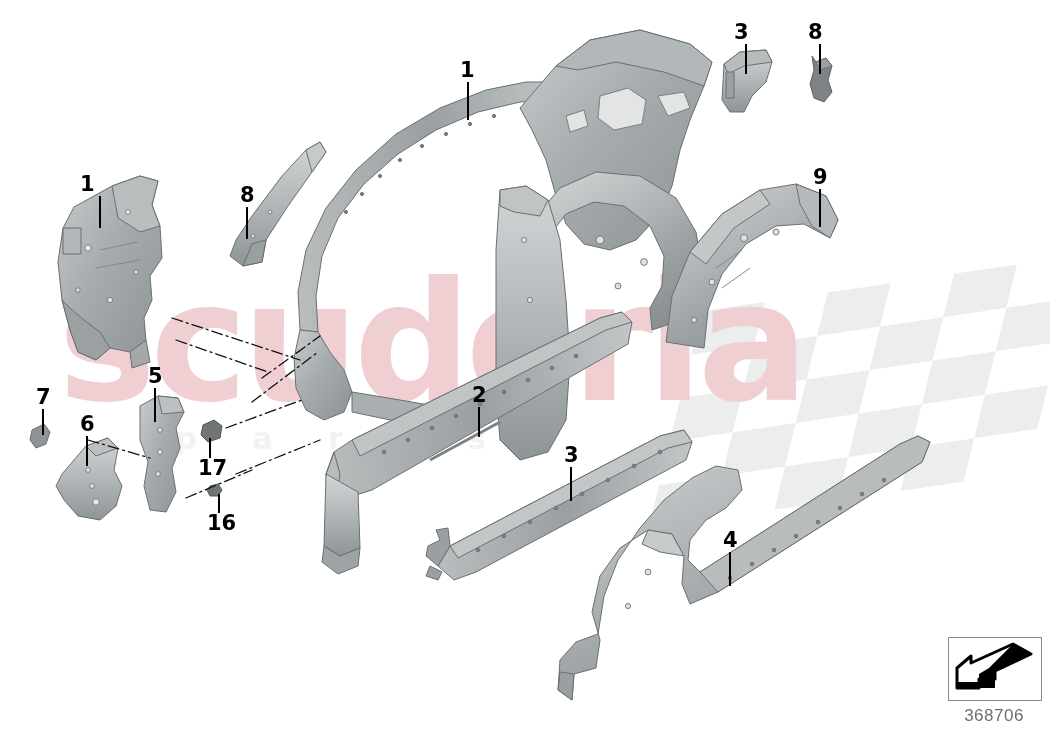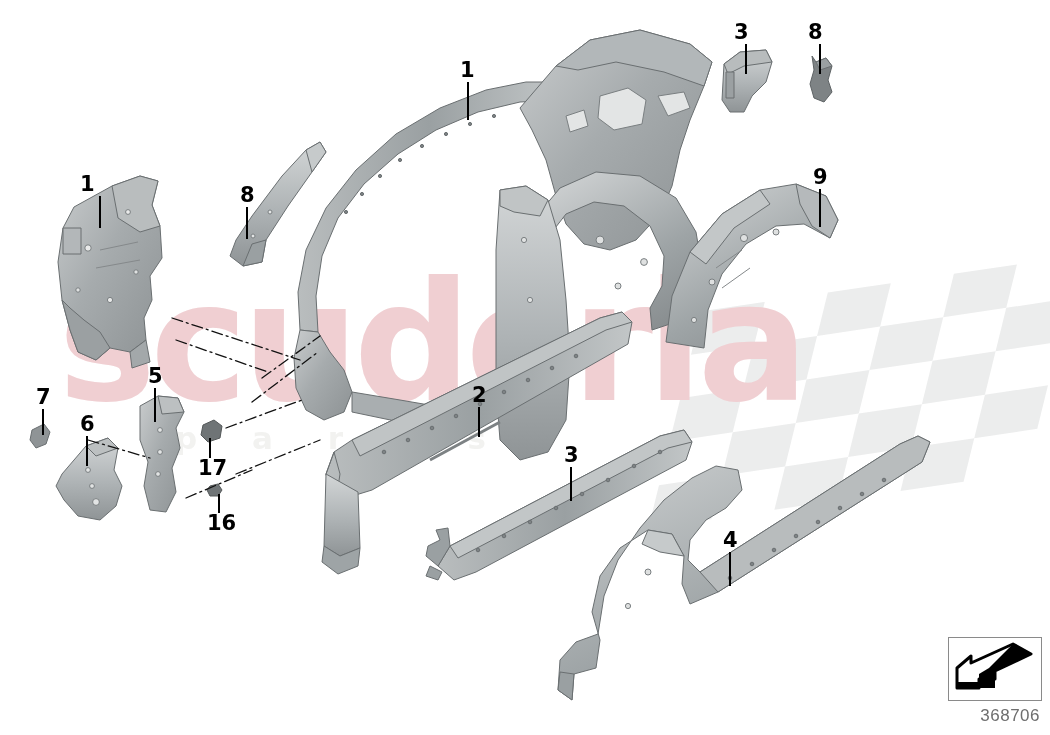--- a/index.html
+++ b/index.html
@@ -28,21 +28,21 @@
 
   
   .lbl{position:absolute;font-family:"DejaVu Sans",sans-serif;font-weight:bold;
        font-size:21px;color:#000;line-height:21px;white-space:nowrap;}
   .lead{position:absolute;background:#000;}
   .leadv{width:2px;}
 
   
   #arrowbox{position:absolute;left:948px;top:637px;width:92px;height:62px;
             border:1px solid #8a8a8a;background:#fff;}
-  #diagno{position:absolute;left:948px;top:706px;width:92px;text-align:right;
+  #diagno{position:absolute;left:948px;top:706px;width:92px;text-align:center;
           font-size:17px;color:#6e6e6e;font-family:"Liberation Sans",sans-serif;
           letter-spacing:.5px;}
 </style>
 </head>
 <body>
 
 <div id="stage">
 
   <div class="wm-flag">
     <div class="sq" style="left:0px;top:0px"></div>

